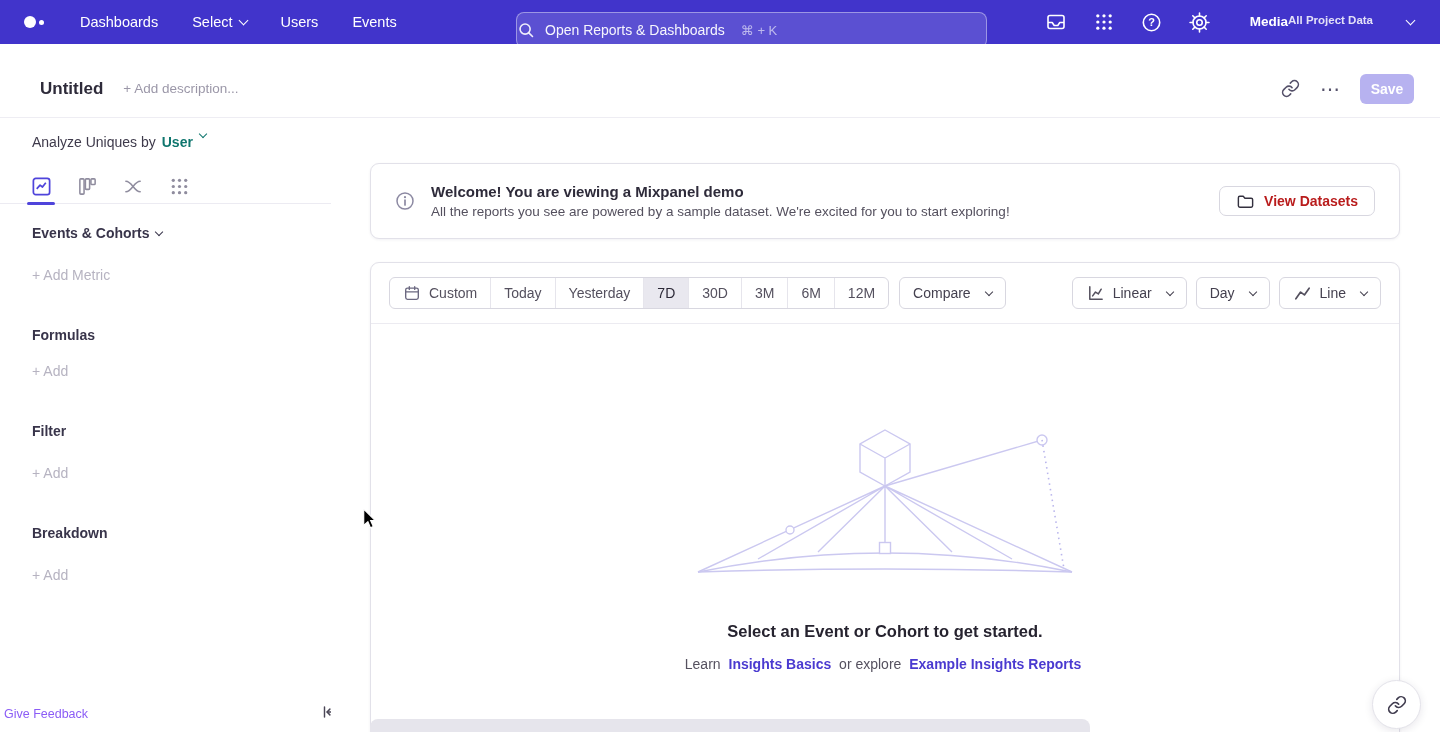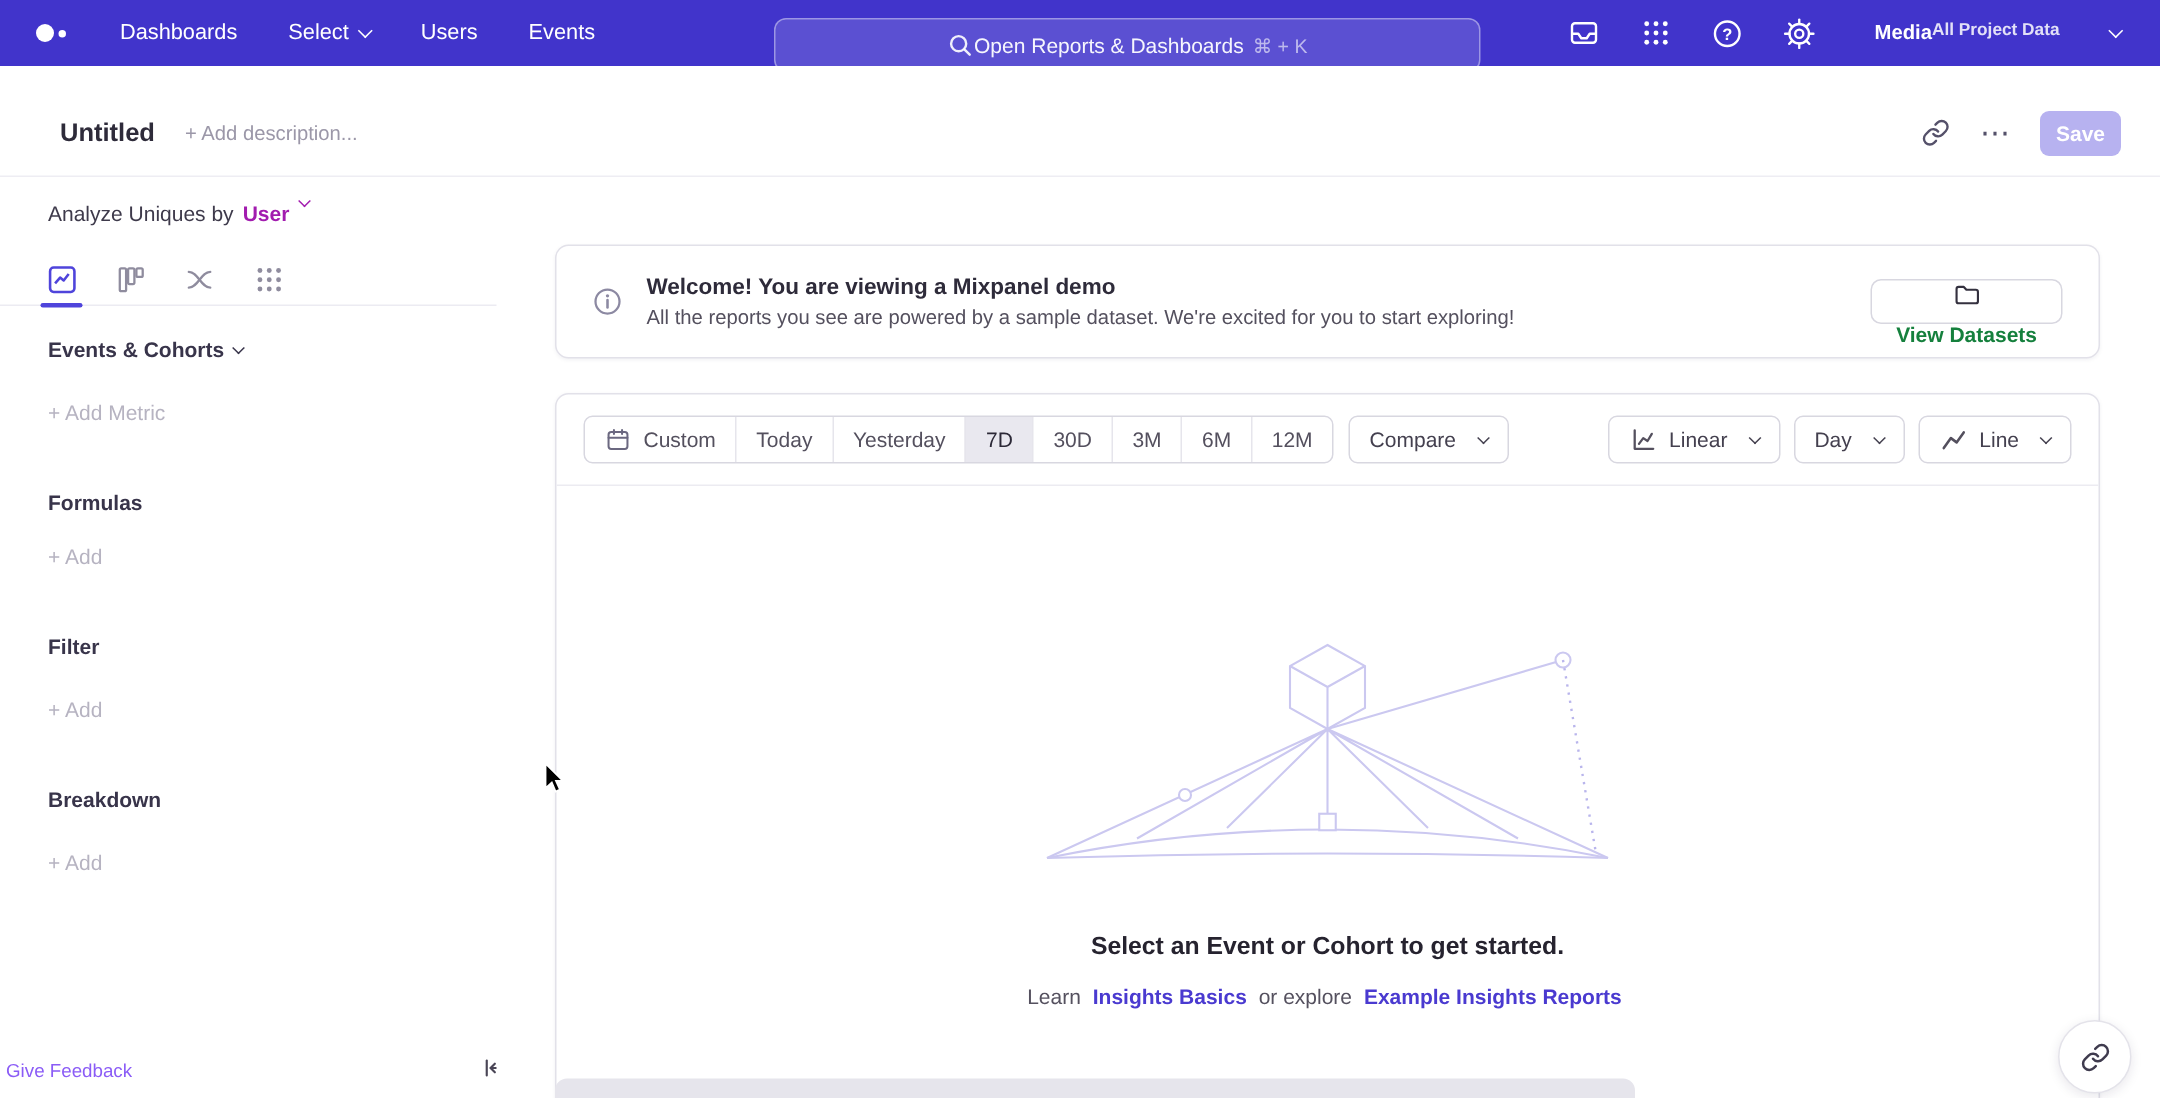--- a/index.html
+++ b/index.html
@@ -11,21 +11,21 @@
             display:flex; align-items:center; padding:0 26px 0 24px; color:#fff; }
   .logo { display:flex; align-items:center; gap:3px; width:26px; cursor:pointer; }
   .logo .d1 { width:12px; height:12px; border-radius:50%; background:#fff; }
   .logo .d2 { width:5px; height:5px; border-radius:50%; background:#fff; }
   .nav-items { display:flex; align-items:center; gap:34px; margin-left:30px; }
   .nav-item { display:flex; align-items:center; font-size:14.5px; color:#fff; cursor:pointer; text-decoration:none; }
   .chev { display:inline-block; width:7px; height:7px; border-right:1.6px solid currentColor;
           border-bottom:1.6px solid currentColor; transform:rotate(45deg); margin-left:7px; margin-top:-3px; }
   .search { position:absolute; left:516px; top:12px; width:471px; height:36px; border-radius:8px;
             background:rgba(255,255,255,0.14); border:1px solid rgba(255,255,255,0.40);
-            display:flex; align-items:center; justify-content:center; cursor:pointer; }
+            display:flex; align-items:center; gap:10px; cursor:pointer; }
   .search .ph { font-size:14px; color:rgba(255,255,255,0.95); }
   .search .sc { font-size:13px; color:rgba(255,255,255,0.60); margin-left:6px; }
   .top-right { margin-left:auto; display:flex; align-items:center; gap:24px; }
   .icon-btn { width:24px; height:24px; display:flex; align-items:center; justify-content:center; cursor:pointer; }
   .project { display:flex; flex-direction:row; margin-left:14px; line-height:1.35; cursor:pointer; }
   .project .pname { font-size:13.5px; font-weight:700; color:#fff; }
   .project .pscope { font-size:11.5px; font-weight:700; color:rgba(255,255,255,0.85); }
   .proj-chev { margin-left:10px; color:#fff; cursor:pointer; }
 
   
@@ -36,21 +36,21 @@
   .header-right { margin-left:auto; display:flex; align-items:center; gap:20px; }
   .hdr-icon { color:#55516a; cursor:pointer; display:flex; align-items:center; }
   .more-dots { font-size:20px; color:#55516a; cursor:pointer; line-height:1; }
   .save-btn { width:54px; height:30px; border:none; border-radius:6px; background:#B7B2F0; color:#fff;
               font-size:14px; font-weight:600; font-family:inherit; cursor:default; }
 
   
   .sidebar { position:absolute; top:118px; left:0; width:366px; bottom:0; background:#fff;
              border-right:1px solid #e7e6ed; }
   .analyze-row { position:absolute; top:16px; left:32px; display:flex; align-items:center; font-size:14px; color:#3e3a4b; }
-  .analyze-val { font-weight:700; margin-left:6px; display:flex; cursor:pointer; color:#a21caf; }
+  .analyze-val { font-weight:700; margin-left:6px; display:flex; cursor:pointer; color:#0f766e; }
   .tab-row { position:absolute; top:52px; left:0; right:0; height:34px; border-bottom:1px solid #ecebf2;
              display:flex; align-items:center; gap:24px; padding-left:30px; }
   .tab { position:relative; width:22px; height:22px; display:flex; align-items:center; justify-content:center;
          color:#8f8c9e; cursor:pointer; }
   .tab.selected { color:#4F44DB; }
   .tab.selected::after { content:""; position:absolute; left:-3px; right:-3px; bottom:-7px; height:3px;
                          background:#4F44DB; border-radius:2px; }
   .sec-title { position:absolute; left:32px; display:flex; align-items:center; font-size:14px; font-weight:700; color:#38344a; }
   .add-link { position:absolute; left:32px; font-size:14px; color:#b6b3c1; cursor:pointer; }
   .feedback { position:absolute; bottom:11px; left:4px; font-size:12.5px; color:#8b5cf6; cursor:pointer;text-align:right; }
@@ -60,21 +60,21 @@
   
   .main { position:absolute; top:118px; left:331px; right:0; bottom:0; background:#fff; overflow:hidden; }
   .banner { position:absolute; left:39px; right:40px; top:45px; height:76px; background:#fff;
             border:1px solid #e2e1e9; border-radius:9px; box-shadow:0 1px 3px rgba(25,20,60,0.06);
             display:flex; align-items:center; padding:0 24px; }
   .banner-text { margin-left:16px; }
   .banner-title { font-size:15px; font-weight:700; color:#2e2b3a; margin-bottom:4px; }
   .banner-sub { font-size:13.5px; color:#54505e; }
   .datasets-btn { margin-left:auto; height:30px; display:flex; align-items:center; gap:9px; padding:0 16px;
                   border:1px solid #d8d7e0; border-radius:7px; background:#fff; font-size:14px; font-weight:600;
-                  color:#15803d; cursor:pointer; font-family:inherit;flex-direction:column; }
+                  color:#b91c1c; cursor:pointer; font-family:inherit; }
 
   .report-card { position:absolute; left:39px; right:40px; top:144px; bottom:-12px; background:#fff;
                  border:1px solid #e2e1e9; border-radius:9px; box-shadow:0 1px 3px rgba(25,20,60,0.06); }
   .toolbar { display:flex; align-items:center; padding:14px 18px; border-bottom:1px solid #ecebf1; }
   .seg { display:flex; align-items:stretch; height:32px; border:1px solid #d8d7e0; border-radius:6px; overflow:hidden; background:#fff; }
   .seg-item { display:flex; align-items:center; gap:8px; padding:0 13px; font-size:14px; color:#54505e;
               border-left:1px solid #e6e5ec; cursor:pointer; white-space:nowrap; }
   .seg-item:first-child { border-left:none; }
   .seg-item.selected { background:#e9e8ef; color:#2c2937; }
   .tb-btn { display:flex; align-items:center; gap:8px; height:32px; padding:0 13px; border:1px solid #d8d7e0;

